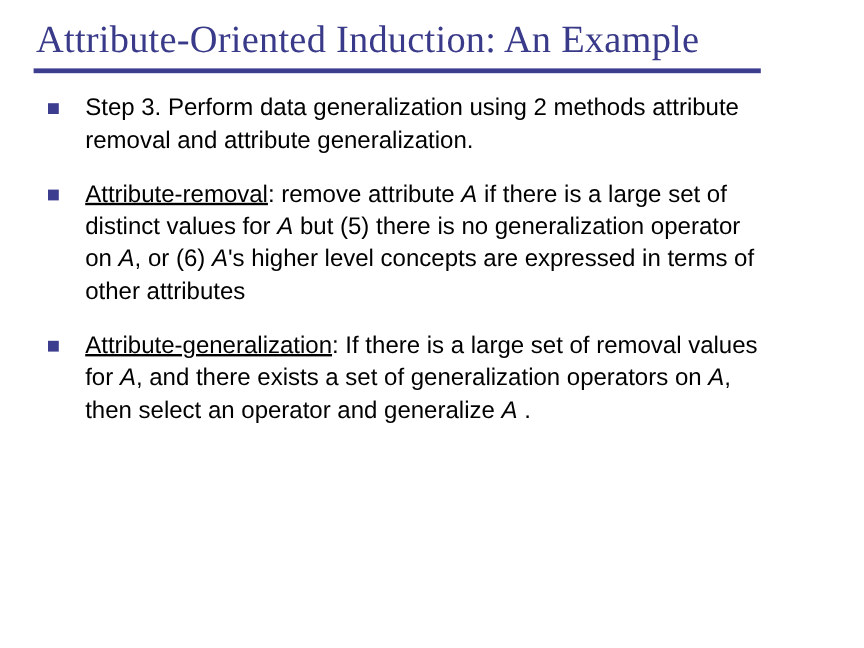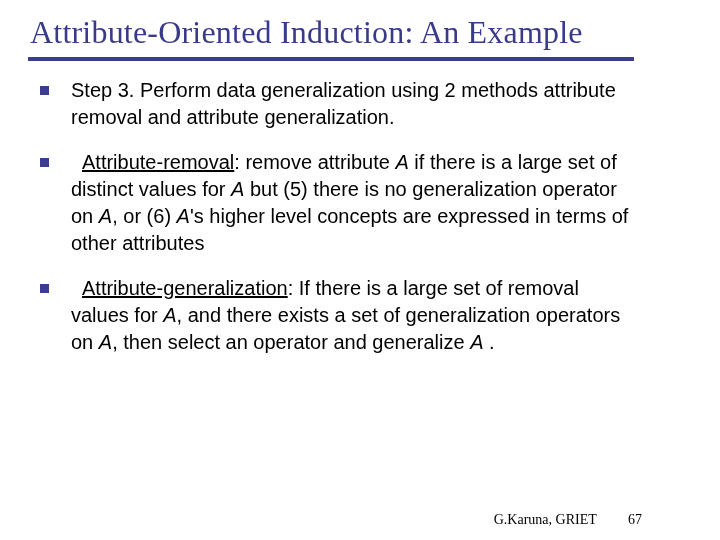--- a/index.html
+++ b/index.html
@@ -44,21 +44,21 @@
     width: 9px;
     height: 9px;
     background: #3d3d90;
     flex: 0 0 auto;
     margin-top: 9px;
     margin-right: 22px;
   }
   .text {
     flex: 1 1 auto;
   }
-  .u { text-decoration: underline; margin-left: 11px; }
+  .u { text-decoration: underline; }
   .i { font-style: italic; }
   .footer {
     position: absolute;
     bottom: 12px;
     right: 20px;
     font-family: "Times New Roman", Times, serif;
     font-size: 14px;
     color: #000;
   }
   .page-num {
@@ -94,18 +94,14 @@
       <div class="bullet"></div>
       <div class="text">
         <span class="u">Attribute-generalization</span><span>: If there is a large set of removal values for </span><span class="i">A</span><span>, and there exists a set of generalization operators on </span><span class="i">A</span><span>, then select an operator and generalize </span><span class="i">A</span><span> .</span>
       </div>
     </div>
 
 
 
   </div>
 
-  <div class="footer">
-    <span>G.Karuna, GRIET</span>
-    <span class="page-num">67</span>
-  </div>
 
 </div>
 
 </body></html>

